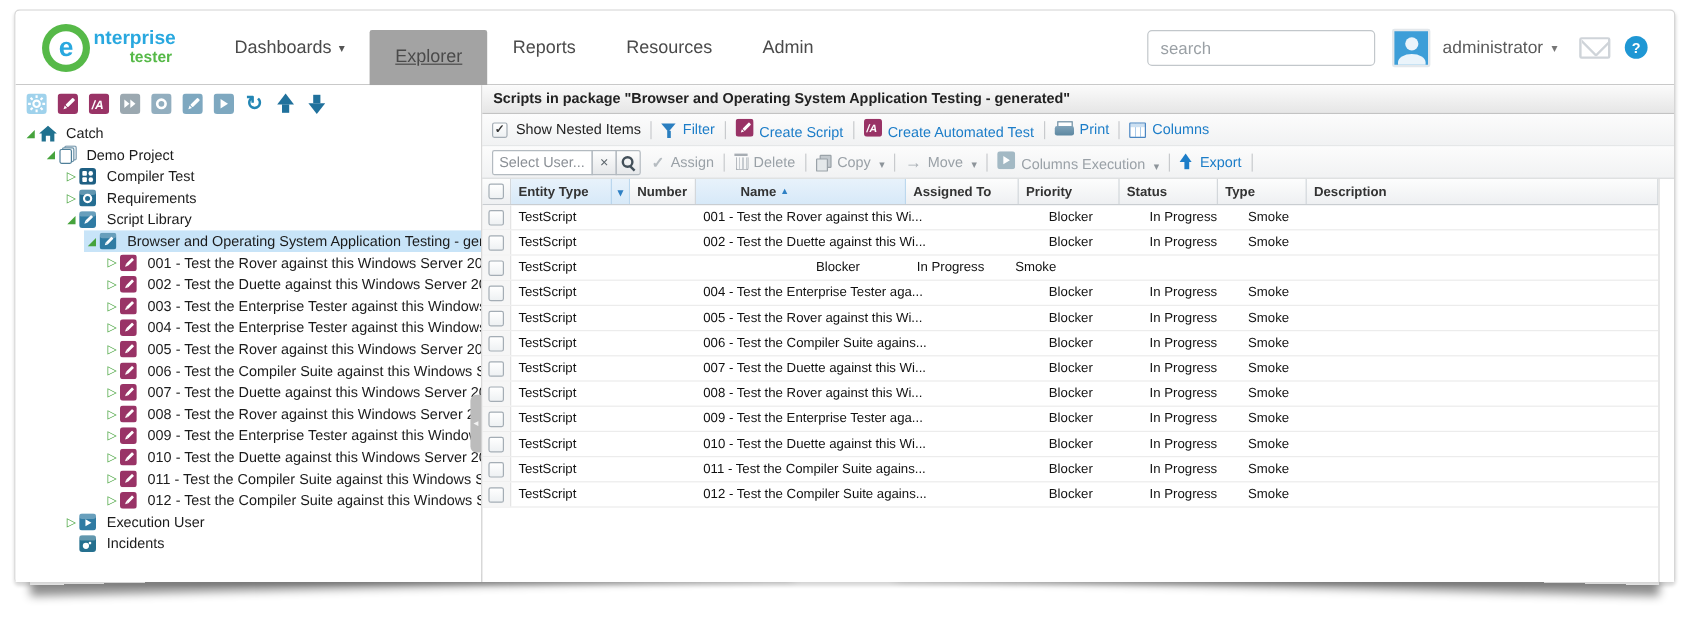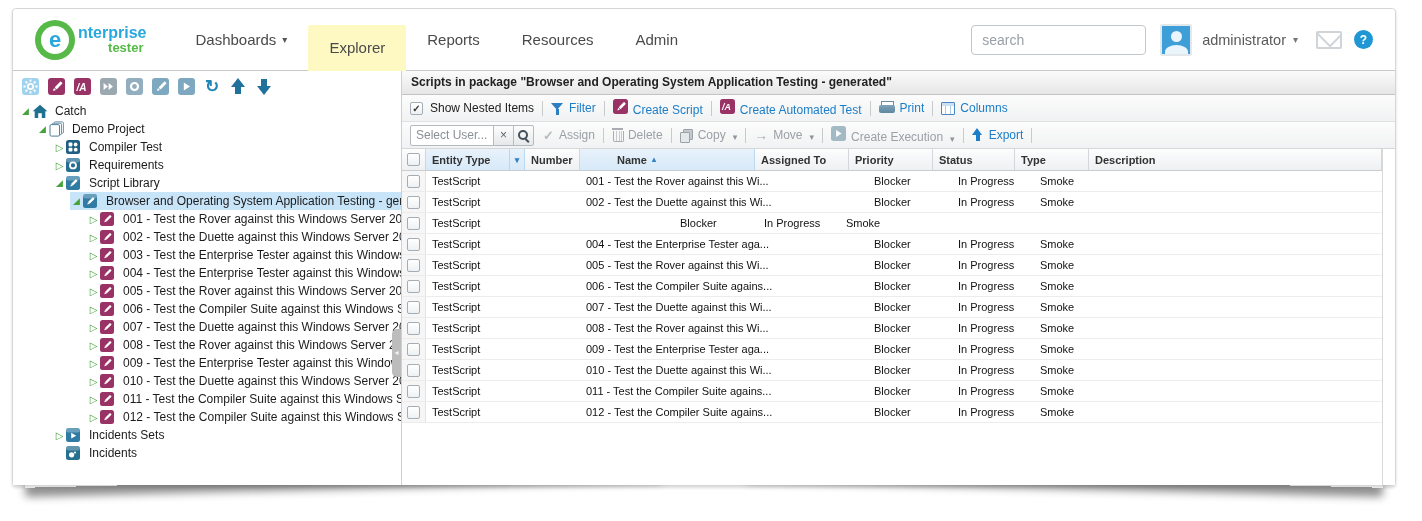--- a/index.html
+++ b/index.html
@@ -20,22 +20,22 @@
   .logo{display:flex;align-items:center;gap:3px;cursor:pointer;}
   .logo-mark{width:40px;height:40px;border-radius:50%;background:#56b948;display:flex;align-items:center;
     justify-content:center;position:relative;flex:none;}
   .logo-mark::before{content:"";position:absolute;inset:6px;background:#fff;border-radius:50%;}
   .logo-mark span{position:relative;z-index:1;color:#29a8df;font-weight:bold;font-size:22px;line-height:1;}
   .logo-text .lt1{color:#29a8df;font-size:16px;font-weight:bold;line-height:16px;}
   .logo-text .lt2{color:#56b948;font-size:13px;font-weight:bold;text-align:right;line-height:13px;padding-right:3px;}
   nav.nav{display:flex;align-items:stretch;height:62px;margin-left:28px;}
   .nav-item{display:flex;align-items:center;gap:6px;padding:0 21px;font-size:15px;color:#4a4a4a;cursor:pointer;}
   .nav-item .nav-caret{font-size:10px;color:#555;}
-  .nav-item.active{background:#fef9c3;height:46px;align-self:flex-end;border-radius:2px 2px 0 0;}
-  .search{margin-left:auto;width:175px;height:30px;border:1px solid #c2c7cb;border-radius:4px;
+  .nav-item.active{background:#a3a3a3;height:46px;align-self:flex-end;border-radius:2px 2px 0 0;text-decoration:underline;}
+  .search{margin-left:auto;width:190px;height:30px;border:1px solid #c2c7cb;border-radius:4px;
     padding:0 10px;font-size:14px;color:#444;outline:none;font-family:"Liberation Sans",sans-serif;}
   .search::placeholder{color:#9aa0a5;}
   .avatar{width:32px;height:32px;background:#3d9ed8;border:2px solid #e3e8ec;border-radius:2px;
     position:relative;overflow:hidden;margin-left:14px;flex:none;cursor:pointer;}
   .avatar::before{content:"";position:absolute;left:50%;top:5px;width:11px;height:11px;margin-left:-5.5px;
     border-radius:50%;background:#eaf4fb;}
   .avatar::after{content:"";position:absolute;left:50%;bottom:-5px;width:23px;height:14px;margin-left:-11.5px;
     border-radius:50% 50% 0 0;background:#eaf4fb;}
   .username{margin-left:10px;font-size:14.5px;color:#5a5a5a;display:flex;align-items:center;gap:7px;cursor:pointer;white-space:nowrap;}
   .username .caret{font-size:10px;color:#777;}
@@ -534,21 +534,21 @@
               <span class="tindent" style="width: 40px;"></span>
               <span class="tcontent">
                 <span class="texp c">▷</span>
                 <span class="ticon">
                   <svg width="14" height="14" viewBox="0 0 14 14">
                     <rect width="14" height="14" rx="2.5" fill="#2f7ba3"></rect>
                     <rect x="0" y="0" width="14" height="4.5" rx="2.5" fill="#ffffff" opacity="0.28"></rect>
                     <path d="M5.2 4.8L10.2 7.7 5.2 10.6Z" fill="#fff"></path>
                   </svg>
                 </span>
-                <span class="tlabel">Incidents Sets</span>
+                <span class="tlabel">Execution User</span>
               </span>
             </div>
             <div class="trow">
               <span class="tindent" style="width: 40px;"></span>
               <span class="tcontent">
                 <span class="texp"></span>
                 <span class="ticon">
                   <svg width="14" height="14" viewBox="0 0 14 14">
                     <rect width="14" height="14" rx="2.5" fill="#25708f"></rect>
                     <rect x="0" y="0" width="14" height="4.5" rx="2.5" fill="#ffffff" opacity="0.28"></rect>
@@ -636,21 +636,21 @@
               <span class="i-move">→</span>
               <span class="lbl">Move</span>
               <span class="caret-sm">▾</span>
             </span>
             <span class="sep"></span>
             <span class="link-btn disabled">
               <span><svg width="15" height="15" viewBox="0 0 17 17">
                   <rect width="17" height="17" rx="3" fill="#a3b9c4"></rect>
                   <path d="M5.8 4.6L12 8.5l-6.2 3.9z" fill="#fff"></path>
                 </svg></span>
-              <span class="lbl">Create Execution</span>
+              <span class="lbl">Columns Execution</span>
               <span class="caret-sm">▾</span>
             </span>
             <span class="sep"></span>
             <span class="link-btn">
               <span class="cssarrow arrow-up ex" style="--c:#1c7dc8"></span>
               <span class="lbl">Export</span>
             </span>
             <span class="sep"></span>
           </div>
 

